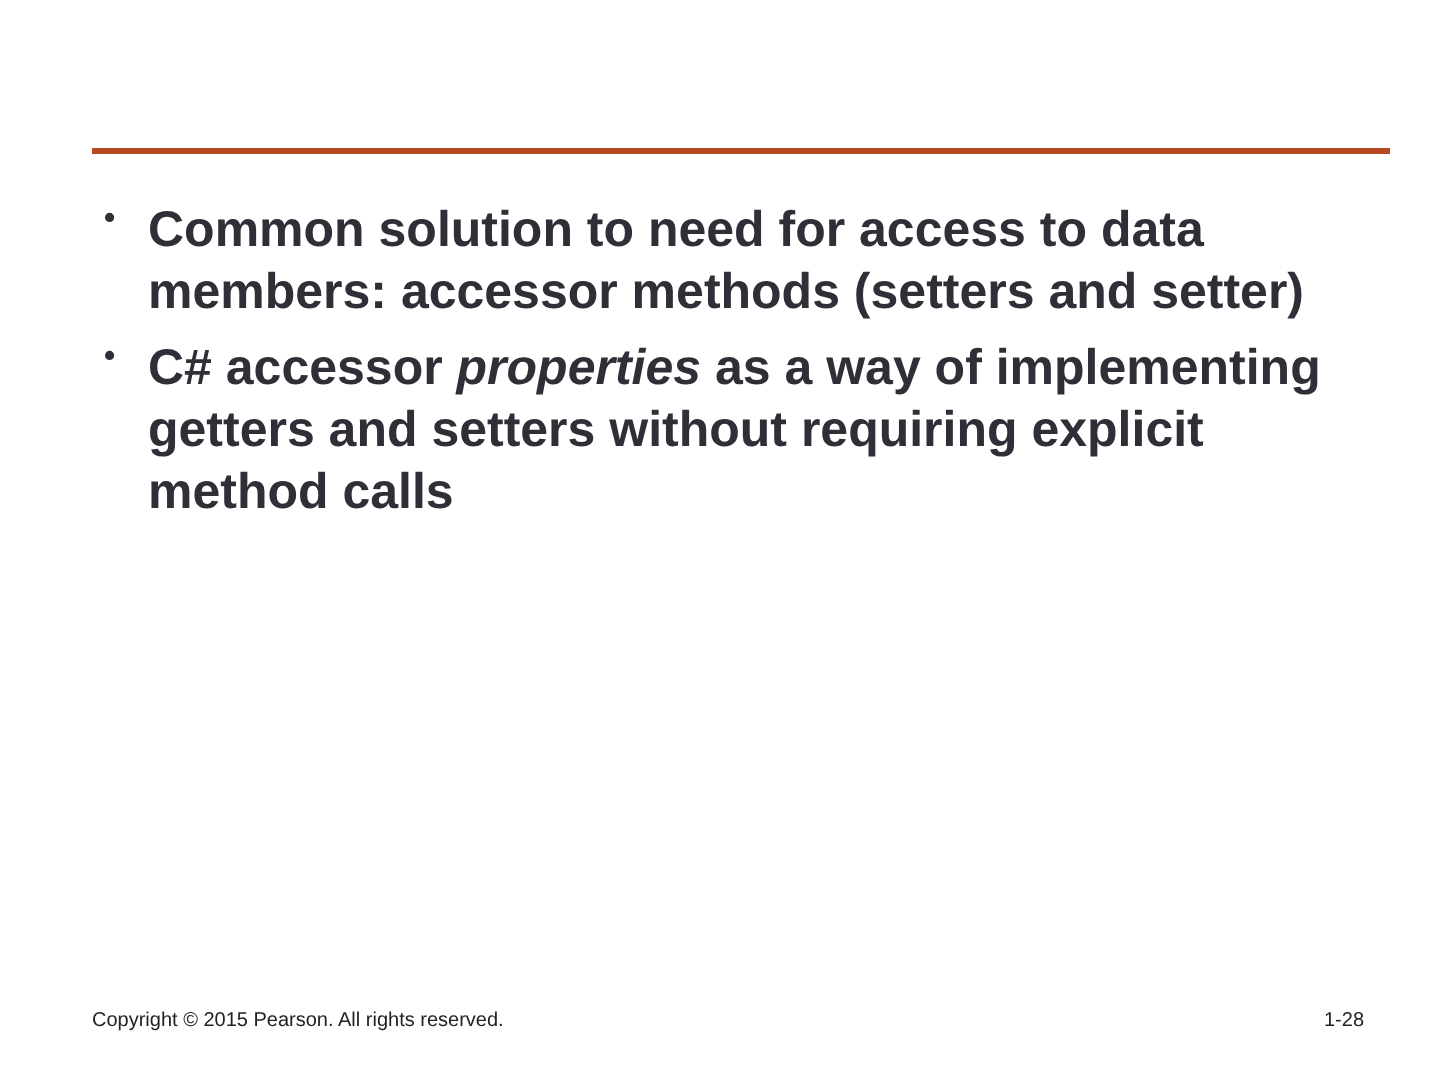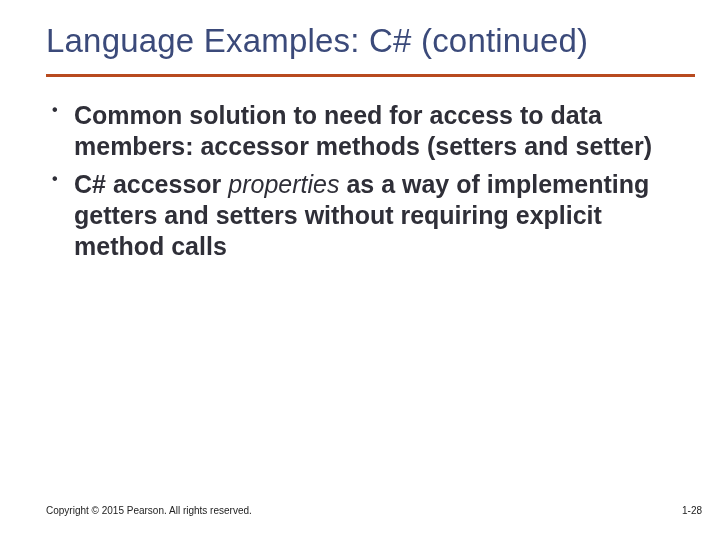--- a/index.html
+++ b/index.html
@@ -58,43 +58,42 @@
   ul.bullets > li::before {
     content: "•";
     position: absolute;
     left: 6px;
     top: 0px;
     font-size: 16px;
     color: #2f2f38;
   }
   .ital {
     font-style: italic;
-    font-weight: 400;
+    font-weight: 700;
   }
   .footer {
     position: absolute;
     left: 46px;
-    right: 18px;
+    right: 38px;
     bottom: 24px;
     font-family: Arial, sans-serif;
     font-size: 10px;
     color: #222;
   }
   .footer .page {
     position: absolute;
     right: 0;
     bottom: 0;
     text-align: right;
   }
 </style>
 </head>
 <body>
 
 <div class="slide">
-  <div class="title">Language Examples: C# (continued)</div>
   <div class="rule"></div>
 
   <div class="content">
     <ul class="bullets">
       <li>
         <span>Common solution to need for access to data members: accessor methods (setters and setter)</span><span class="ital"></span><span></span>
       </li>
       <li>
         <span>C# accessor </span><span class="ital">properties</span><span> as a way of implementing getters and setters without requiring explicit method calls</span>
       </li>

